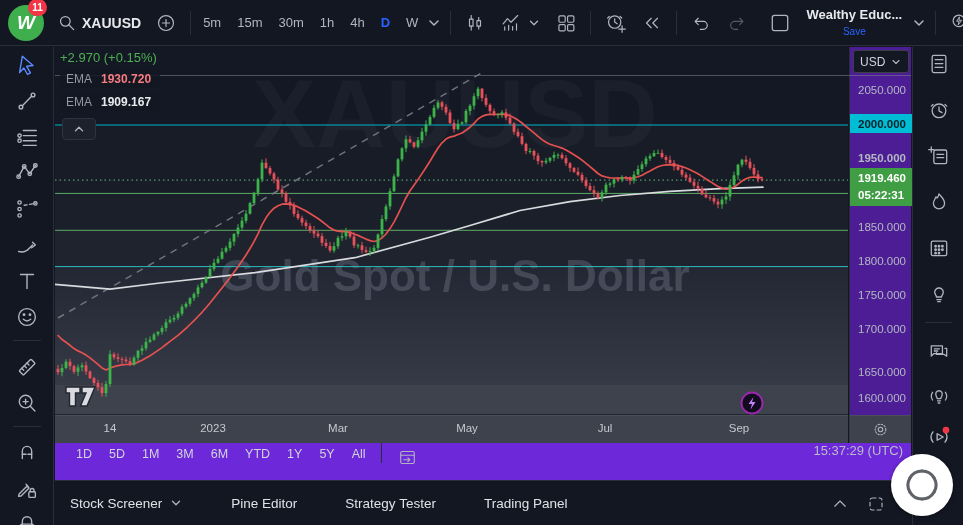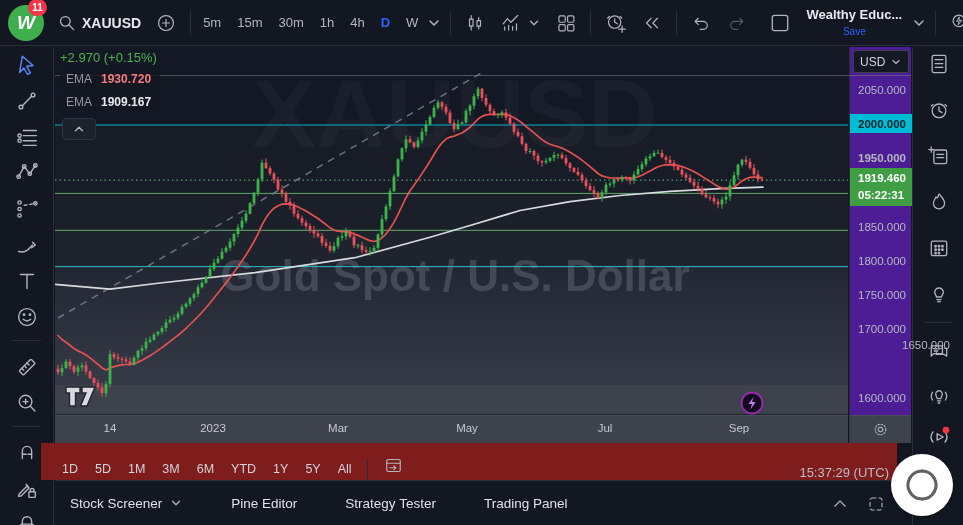--- a/index.html
+++ b/index.html
@@ -55,22 +55,22 @@
               font-size:11.5px;font-weight:bold;display:flex;flex-direction:column;justify-content:center;
               padding-left:8px;line-height:1.45;}
   
   #time-axis{position:absolute;left:55px;top:415px;width:793px;height:28px;background:#3e424d;
              border-top:1px solid #4a4e58;z-index:4;}
   .t-tick{position:absolute;top:6px;transform:translateX(-50%);font-size:11.5px;color:#c6c9cf;}
   #axis-corner{position:absolute;left:849px;top:415px;width:62px;height:28px;background:#3e424d;
                border-top:1px solid #4a4e58;border-left:1px solid #33374a;display:flex;align-items:center;
                justify-content:center;cursor:pointer;z-index:5;}
   
-  #tf-bar{position:absolute;left:41px;top:443px;width:856px;height:37px;background:#7f1d1d;
-          display:flex;align-items:flex-end;padding:0 8px 0 14px;z-index:4;}
+  #tf-bar{position:absolute;left:55px;top:443px;width:856px;height:37px;background:#6d28d9;
+          display:flex;align-items:flex-start;padding:0 8px 0 14px;z-index:4;}
   .range-btn{font-size:12.5px;color:#d1d4dc;padding:4px 7px;border-radius:4px;cursor:pointer;flex:0 0 auto;}
   #tf-sep{width:1px;height:20px;background:#2a2e39;margin:0 8px;}
   #clock{margin-left:auto;font-size:13px;color:#b9bdc5;}
   
   #bottom-bar{position:absolute;left:55px;top:480px;width:908px;height:45px;background:#131722;
               border-top:1px solid #2a2e39;display:flex;align-items:center;padding-left:15px;gap:0;z-index:3;}
   .bb-item{display:flex;align-items:center;gap:7px;font-size:13.5px;color:#dfe1e6;margin-right:48px;cursor:pointer;white-space:nowrap;}
   #bb-icons{position:absolute;right:78px;top:0;height:45px;display:flex;align-items:center;gap:18px;}
   
   #right-sidebar{position:absolute;left:912px;top:47px;width:51px;height:478px;background:#131722;
@@ -724,21 +724,21 @@
           <polyline points="4,6 8,10 12,6"></polyline>
         </svg>
     </div>
     <div id="p-ticks">
         <div class="p-tick" style="top: 36.8px;">2050.000</div>
         <div class="p-tick" style="top: 105.2px; font-weight: bold;">1950.000</div>
         <div class="p-tick" style="top: 173.6px;">1850.000</div>
         <div class="p-tick" style="top: 207.8px;">1800.000</div>
         <div class="p-tick" style="top: 242px; text-align: center;">1750.000</div>
         <div class="p-tick" style="top: 276.2px;">1700.000</div>
-        <div class="p-tick" style="top: 292px; margin-left: 44px;">1650.000</div>
+        <div class="p-tick" style="top: 319px;">1650.000</div>
         <div class="p-tick" style="top: 344.6px;">1600.000</div>
       </div>
     <div id="badge-2000">2000.000</div>
     <div id="badge-last">
       <span>1919.460</span>
       <span>05:22:31</span>
     </div>
   </div>
 
   <div id="time-axis">

